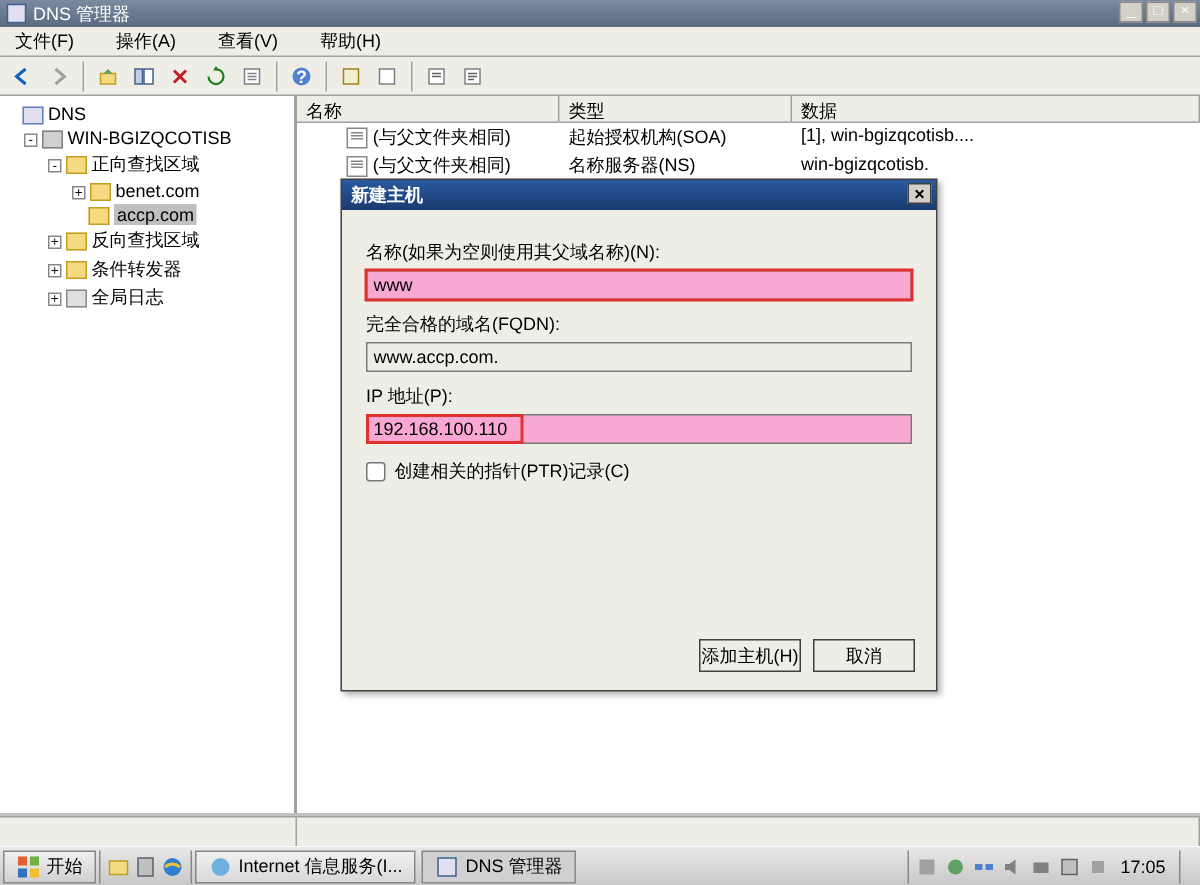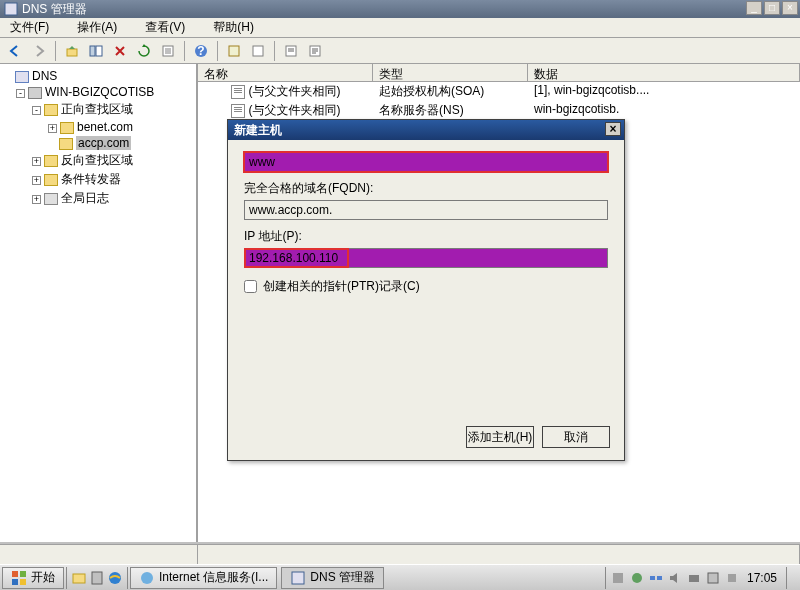--- a/index.html
+++ b/index.html
@@ -46,21 +46,21 @@
 .row .c1 { width: 175px; display: flex; align-items: center; justify-content: center; } .row .c2 { width: 155px; } .row .c3 { flex: 1; }
 .docicon { display: inline-block; width: 14px; height: 14px; background: #fff; border: 1px solid #888; margin-right: 4px; position: relative; }
 .docicon::after { content: ""; position: absolute; left: 2px; top: 2px; width: 8px; height: 1px; background: #888; box-shadow: 0 2px 0 #888, 0 4px 0 #888; }
 
 
 .dialog { position: absolute; left: 227px; top: 119px; width: 398px; height: 342px; background: #efeee6; border: 1px solid #404040; box-shadow: 2px 2px 4px rgba(0,0,0,.3); }
 .dlg-title { height: 20px; background: linear-gradient(#2a5aa0,#1a3a70); color: #fff; display: flex; align-items: center; padding: 0 6px; font-weight: bold; position: relative; }
 .dlg-close { position: absolute; right: 3px; top: 2px; width: 16px; height: 14px; background: #d4d0c8; border: 1px solid #404040; text-align: center; line-height: 12px; color: #000; font-weight: bold; }
 .dlg-body { padding: 12px 16px; }
 .field-label { margin-top: 8px; margin-bottom: 3px; }
-.field-input { width: 100%; height: 20px; border: 1px solid #7a7a7a; background: #a21caf; padding: 2px 4px; font-size: 12px; }
+.field-input { width: 100%; height: 20px; border: 1px solid #7a7a7a; background: #f9a8d4; padding: 2px 4px; font-size: 12px; }
 .field-readonly { background: #efeee6; }
 .highlight { outline: 2px solid #e03030; outline-offset: -1px; }
 .highlight-partial { position: relative; }
 .highlight-partial::after { content: ""; position: absolute; left: 0; top: 0; width: 105px; height: 100%; border: 2px solid #e03030; box-sizing: border-box; pointer-events: none; }
 .checkbox-row { margin-top: 10px; display: flex; align-items: center; gap: 6px; }
 .checkbox-row input { width: 13px; height: 13px; }
 .dlg-buttons { position: absolute; right: 14px; bottom: 12px; display: flex; gap: 8px; }
 .dlg-buttons button { width: 68px; height: 22px; background: #efeee6; border: 1px solid #404040; }
 
 
@@ -217,20 +217,21 @@
     </div>
   </div>
 </div>
 
 <div class="dialog">
   <div class="dlg-title">
     <span>新建主机</span>
     <div class="dlg-close">×</div>
   </div>
   <div class="dlg-body">
+    <div class="field-label">名称(如果为空则使用其父域名称)(N):</div>
     <input class="field-input highlight" style="padding-left: 4px;" value="www">
     <div class="field-label">完全合格的域名(FQDN):</div>
     <input class="field-input field-readonly" readonly="" value="www.accp.com." style="">
     <div class="field-label">IP 地址(P):</div>
     <div class="highlight-partial"><input class="field-input" value="192.168.100.110" style=""></div>
     <div class="checkbox-row">
       <input type="checkbox" style="">
       <span>创建相关的指针(PTR)记录(C)</span>
     </div>
   </div>

